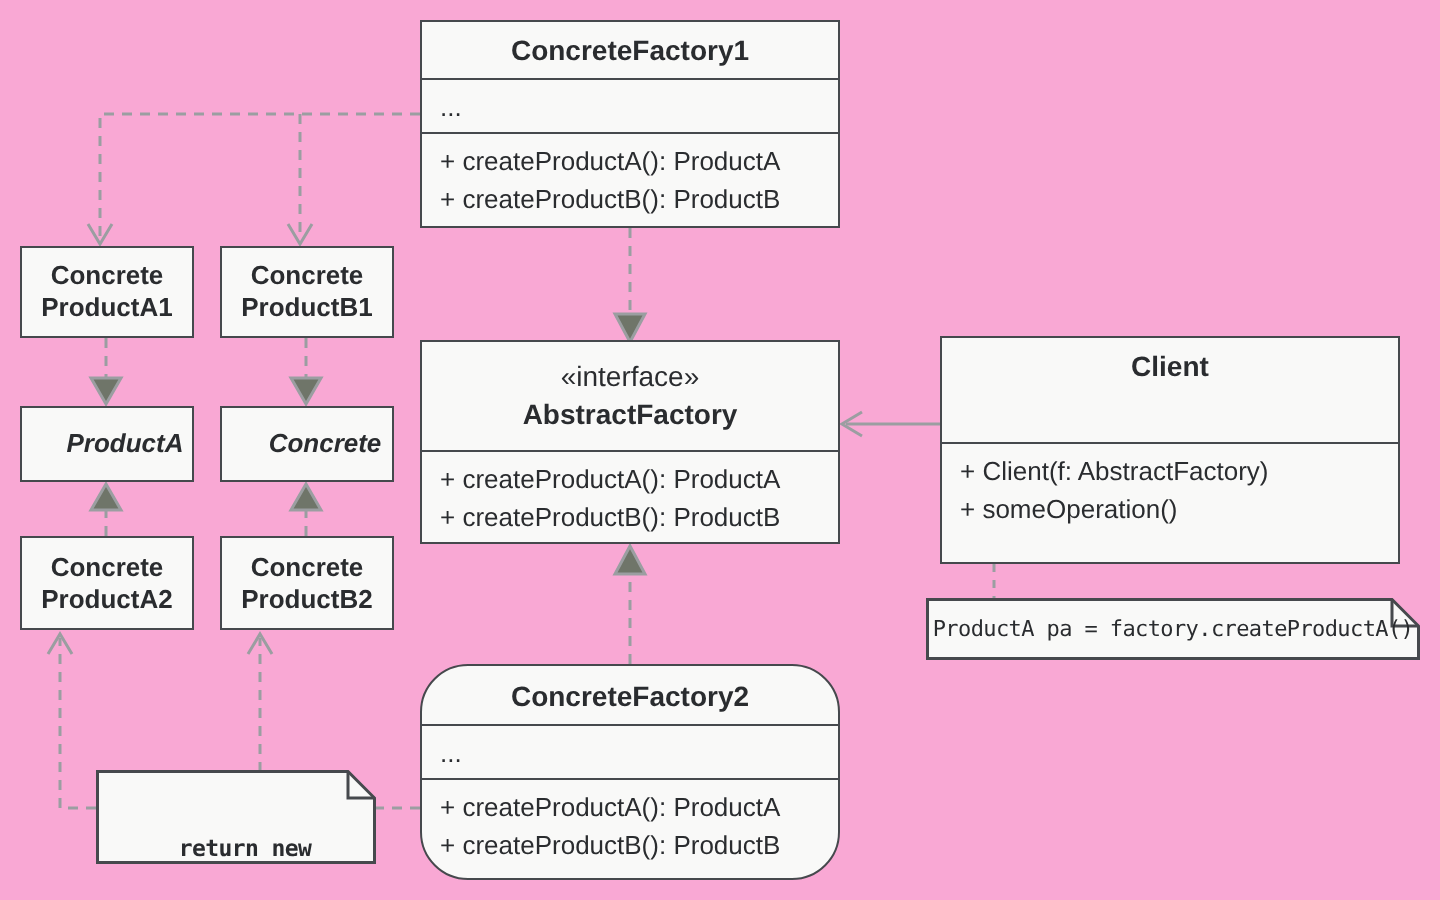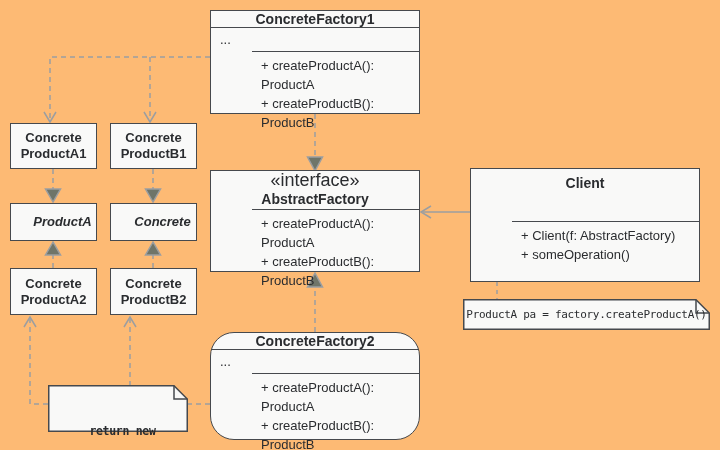--- a/index.html
+++ b/index.html
@@ -1,53 +1,53 @@
 <!DOCTYPE html>
 <html><head>
 <meta charset="utf-8">
 <style>
   html,body { margin:0; padding:0; }
   .stage {
     position:relative; width:720px; height:450px;
-    background:#fdba74; overflow:hidden;
+    background:#f9a8d4; overflow:hidden;
     font-family:"Liberation Sans", sans-serif;
     color:#2a2c2f;
   }
   .wires { position:absolute; left:0; top:0; width:720px; height:450px; z-index:1; }
   .uml-class {
     position:absolute; box-sizing:border-box; z-index:2;
     background:#f9f9f8; border:1.5px solid #46494d;
     display:flex; flex-direction:column;
   }
   .sec { border-top:1.5px solid #46494d; box-sizing:border-box; }
   .sec.first { border-top:none; }
   .title {
     font-weight:bold; font-size:14px;
     display:flex; align-items:center; justify-content:center;
   }
   .stereo-block { display:flex; flex-direction:column; align-items:center; justify-content:center; }
-  .stereo { font-size:18px; font-weight:normal; line-height:18px; }
+  .stereo { font-size:14px; font-weight:normal; line-height:18px; }
   .iface-name { font-size:14px; font-weight:bold; line-height:20px; }
-  .members { font-size:13px; line-height:19px; padding:4px 6px 2px 9px; flex:1;margin-left:41px; }
+  .members { font-size:13px; line-height:19px; padding:4px 6px 2px 9px; flex:1; }
   .ellipsis { font-size:13px; padding:4px 9px; display:flex; align-items:center; }
   .attrs { font-size:13px; display:flex; align-items:center; padding-left:9px; }
   .uml-simple {
     text-align:center; font-weight:bold; font-size:13px; line-height:16px;
     display:flex; flex-direction:column; align-items:center; justify-content:center;
   }
   .italic { font-style:italic;padding-left:18px; }
   .note { position:absolute; z-index:3; }
   .note svg { position:absolute; left:0; top:0; }
   .note-text {
     position:absolute; inset:0; display:flex; align-items:center; justify-content:center;
     font-family:"DejaVu Sans Mono", monospace; font-size:11px; letter-spacing:-0.3px;
     white-space:nowrap;
   }
   .note-text.left {
-    align-items:center; justify-content:center;
+    align-items:flex-end; justify-content:center;
     padding-left:9px; font-size:11.5px; line-height:16px;margin-top:44px;
   }
   .bold { font-weight:bold; }
 </style>
 </head>
 <body>
 
 <div class="stage">
 
   <svg class="wires" viewBox="0 0 720 450">

